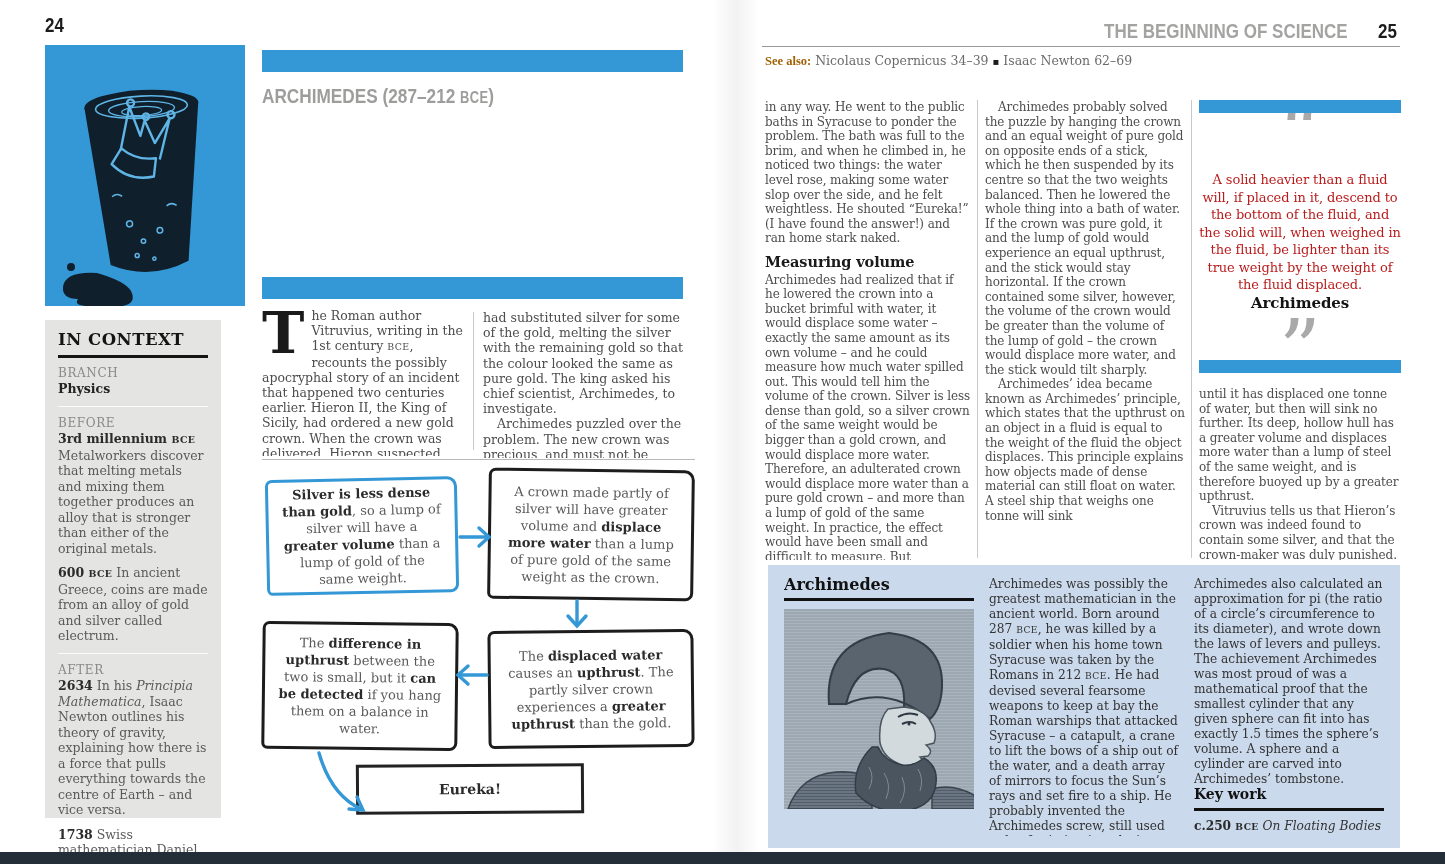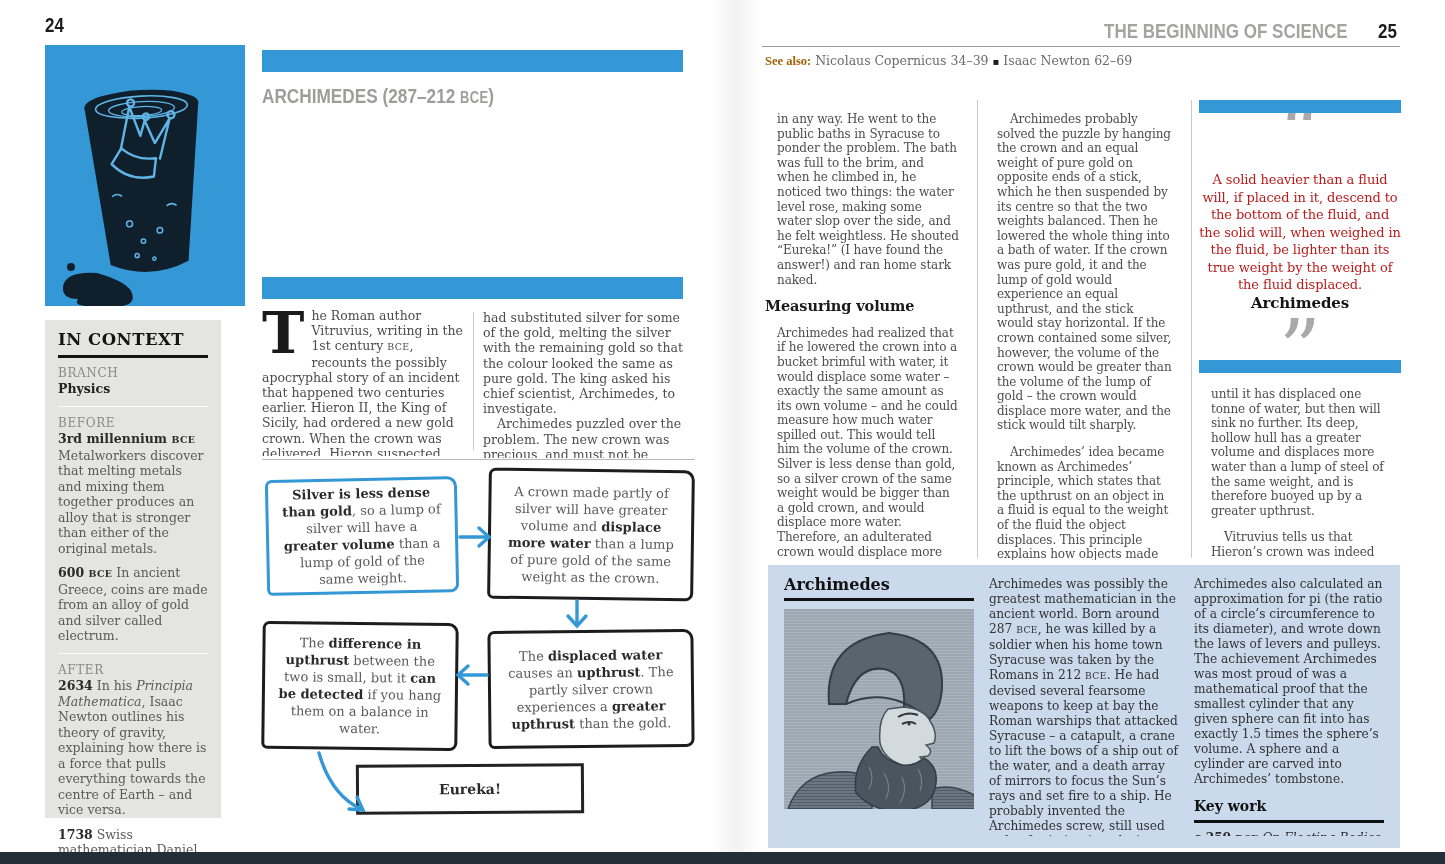--- a/index.html
+++ b/index.html
@@ -39,34 +39,34 @@
   .sketchbox.blue{border-color:#3598d6;}
   .eureka{box-sizing:border-box;border:3px solid #222;display:flex;align-items:center;justify-content:center;
           font-weight:bold;color:#2b2b2b;font-size:14px;background:#fff;}
   
   .rhead-row{left:765px;top:20px;width:635px;display:flex;justify-content:flex-end;align-items:baseline;gap:30px;}
   .rhead{font-family:"Liberation Sans",sans-serif;font-weight:bold;font-size:20px;color:#a3a3a2;
          white-space:nowrap;transform:scaleX(0.85);transform-origin:100% 50%;}
   .seealso{left:765px;top:53px;width:640px;font-size:12.5px;color:#6b6b6b;}
   .seealso .lbl{font-weight:bold;color:#a16207;font-family:Liberation Serif, serif;}
   .rcol{font-size:12px;line-height:14.6px;letter-spacing:-0.1px;overflow:hidden;}
-  .rcol p{margin:12px;}
+  .rcol p{margin:0;}
   .rcol p.ind{text-indent:13px;}
   .rcol-heading{font-size:14.5px;font-weight:bold;color:#1a1a1a;margin:9px 0 3px 0;}
   .qbar{height:13px;background:#3598d6;}
   .qmark{font-family:"DejaVu Serif",serif;color:#a9a9a9;font-size:82px;line-height:40px;text-align:center;
          height:52px;overflow:hidden;}
   .qtext{font-size:13px;line-height:17.5px;text-align:center;color:#b91c1c;margin:6px 0 2px 0;}
   .qattr{font-size:15px;font-weight:bold;text-align:center;color:#141414;margin:2px 0 4px 0;}
   .bio{left:768px;top:565px;width:632px;height:283px;background:#cbd9ec;box-sizing:border-box;
        padding:12px 16px;display:flex;gap:15px;}
   .bio-col{width:197px;font-size:12.2px;line-height:15px;color:#333;overflow:hidden;}
   .bio-head{font-size:16px;font-weight:bold;color:#111;}
   .bio-rule{height:3px;background:#111;margin:6px 0 8px 0;}
-  .kw-head{font-size:14px;font-weight:bold;color:#111;margin-top:12px;}
+  .kw-head{font-size:14px;font-weight:bold;color:#111;margin-top:0;}
   .kw-rule{height:2.5px;background:#111;margin:6px 0 8px 0;}
   .footerbar{left:0;top:852px;width:1445px;height:12px;background:#242e38;}
   .gutter{left:712px;top:0;width:48px;height:852px;
           background:linear-gradient(90deg,rgba(0,0,0,0) 0%,rgba(0,0,0,0.05) 50%,rgba(0,0,0,0) 100%);}
 </style>
 </head>
 <body>
 
 <div class="canvas">
 

